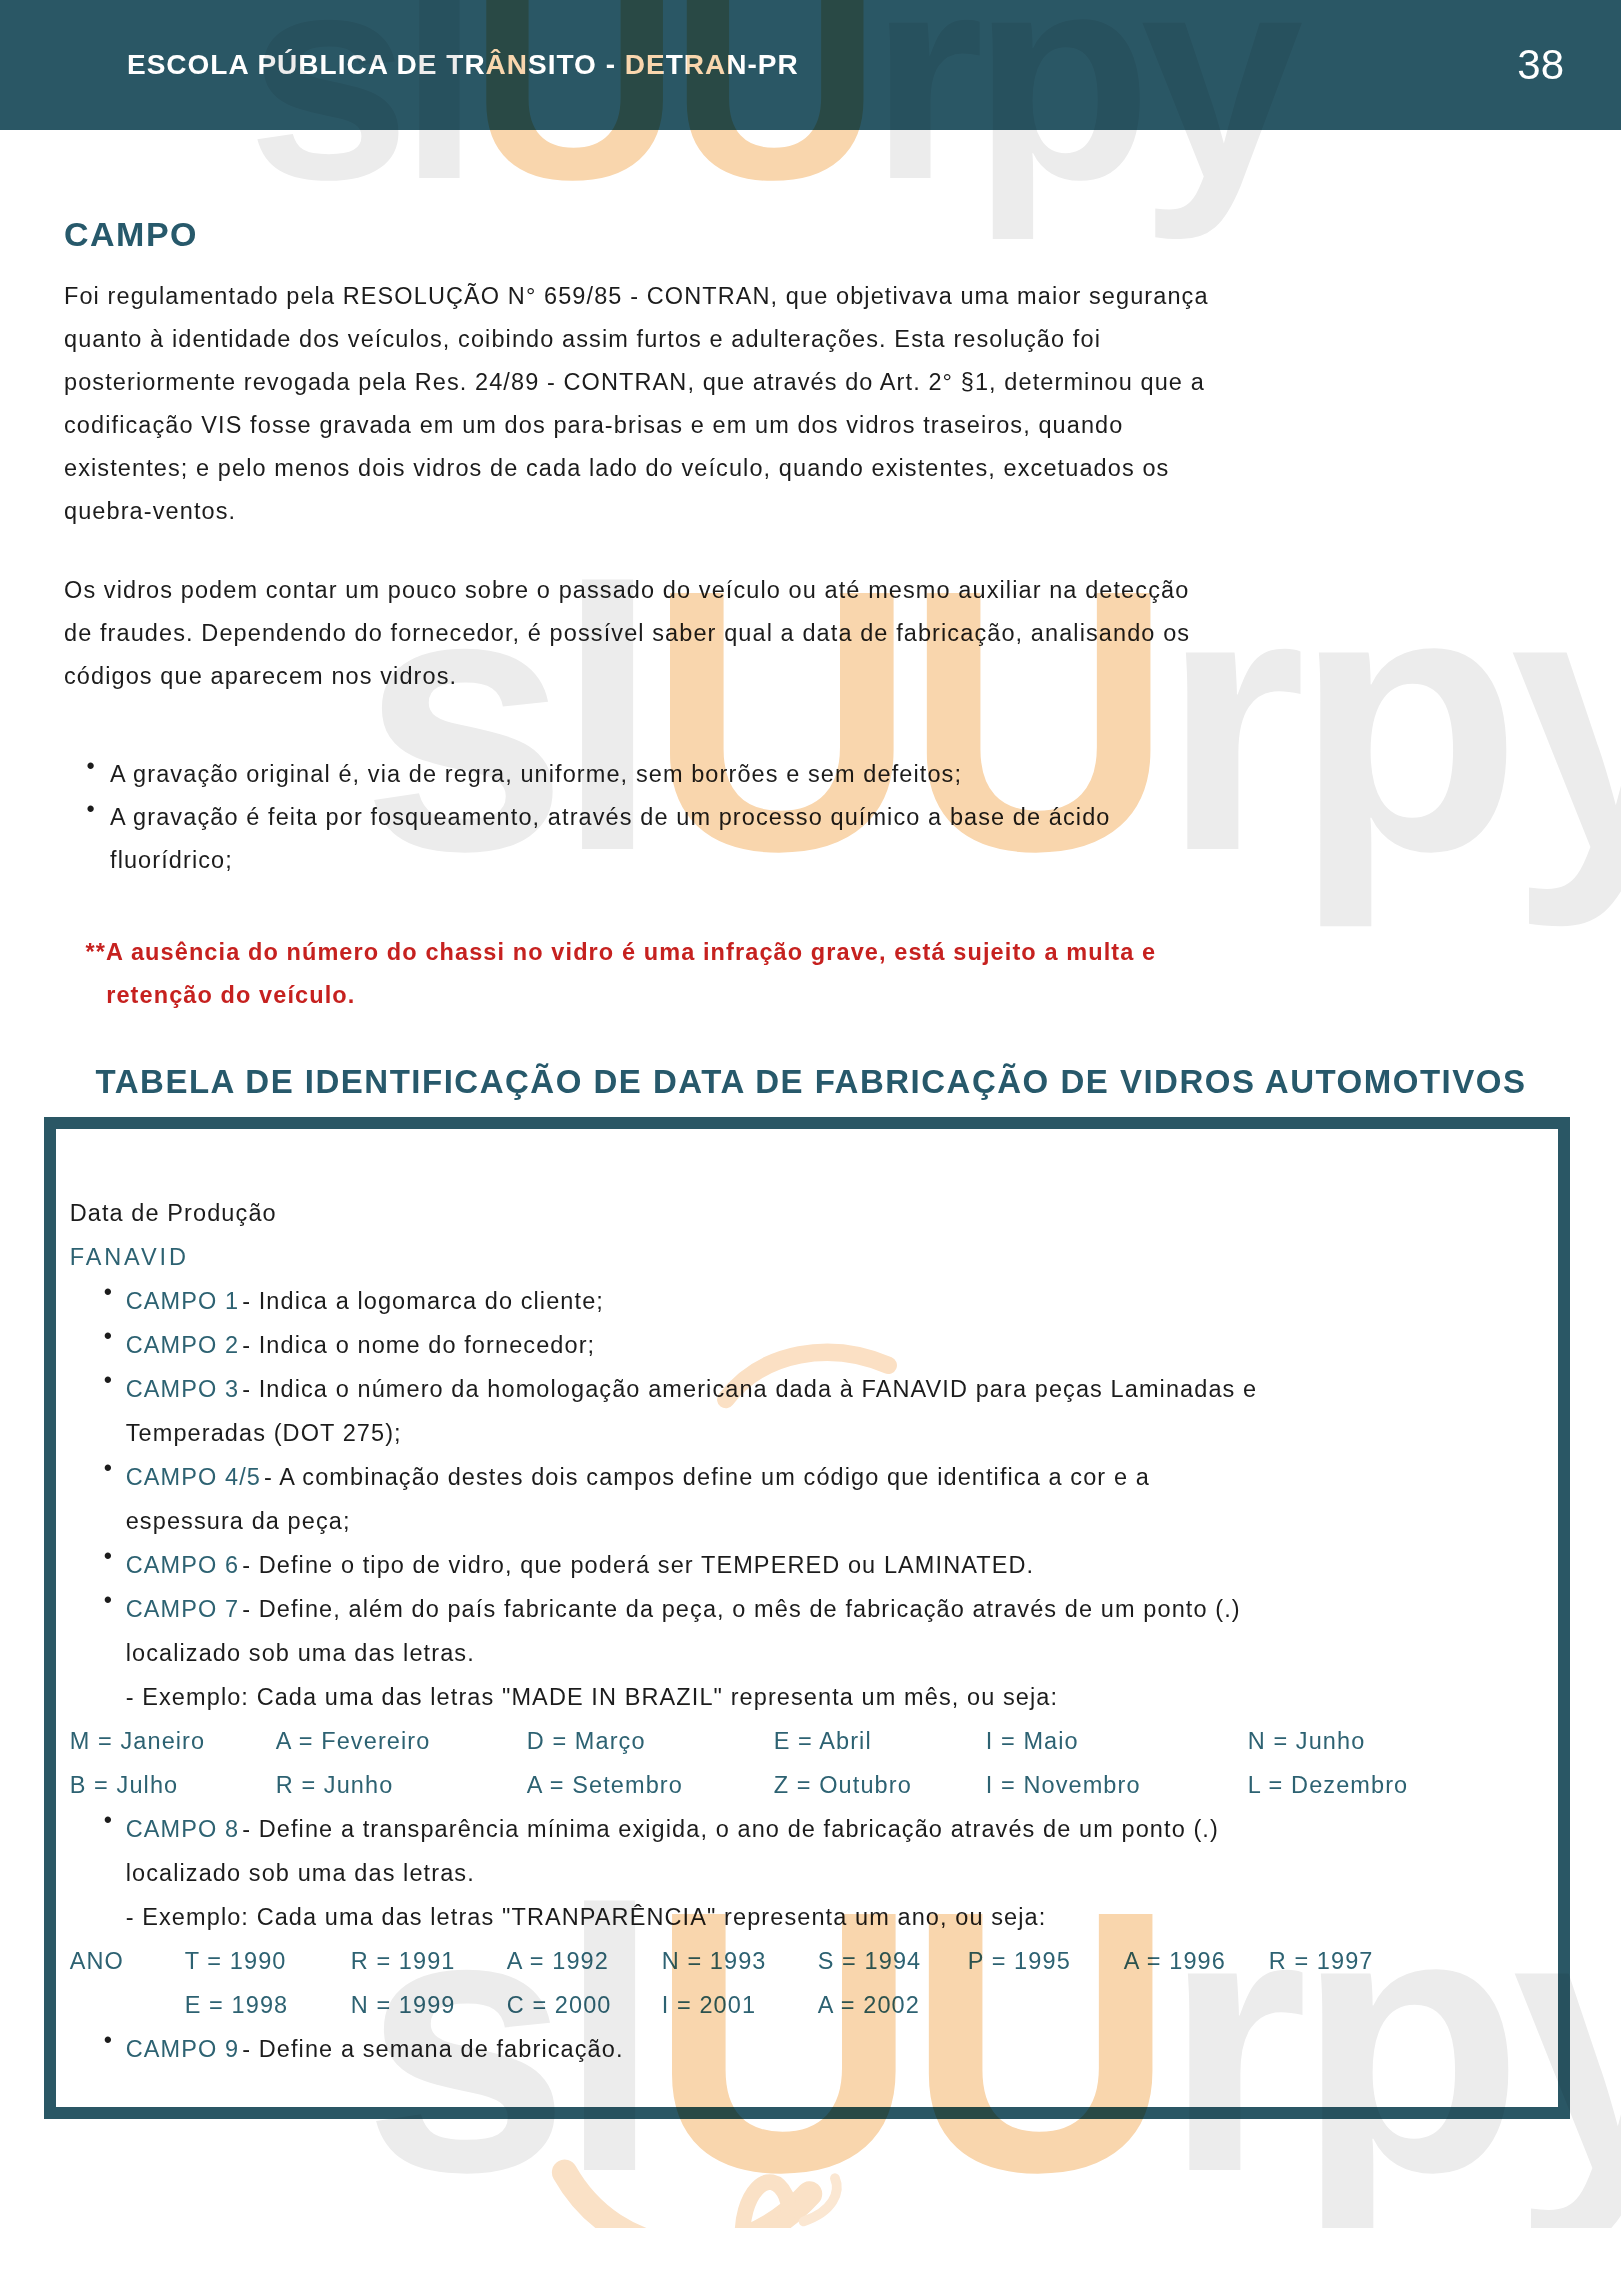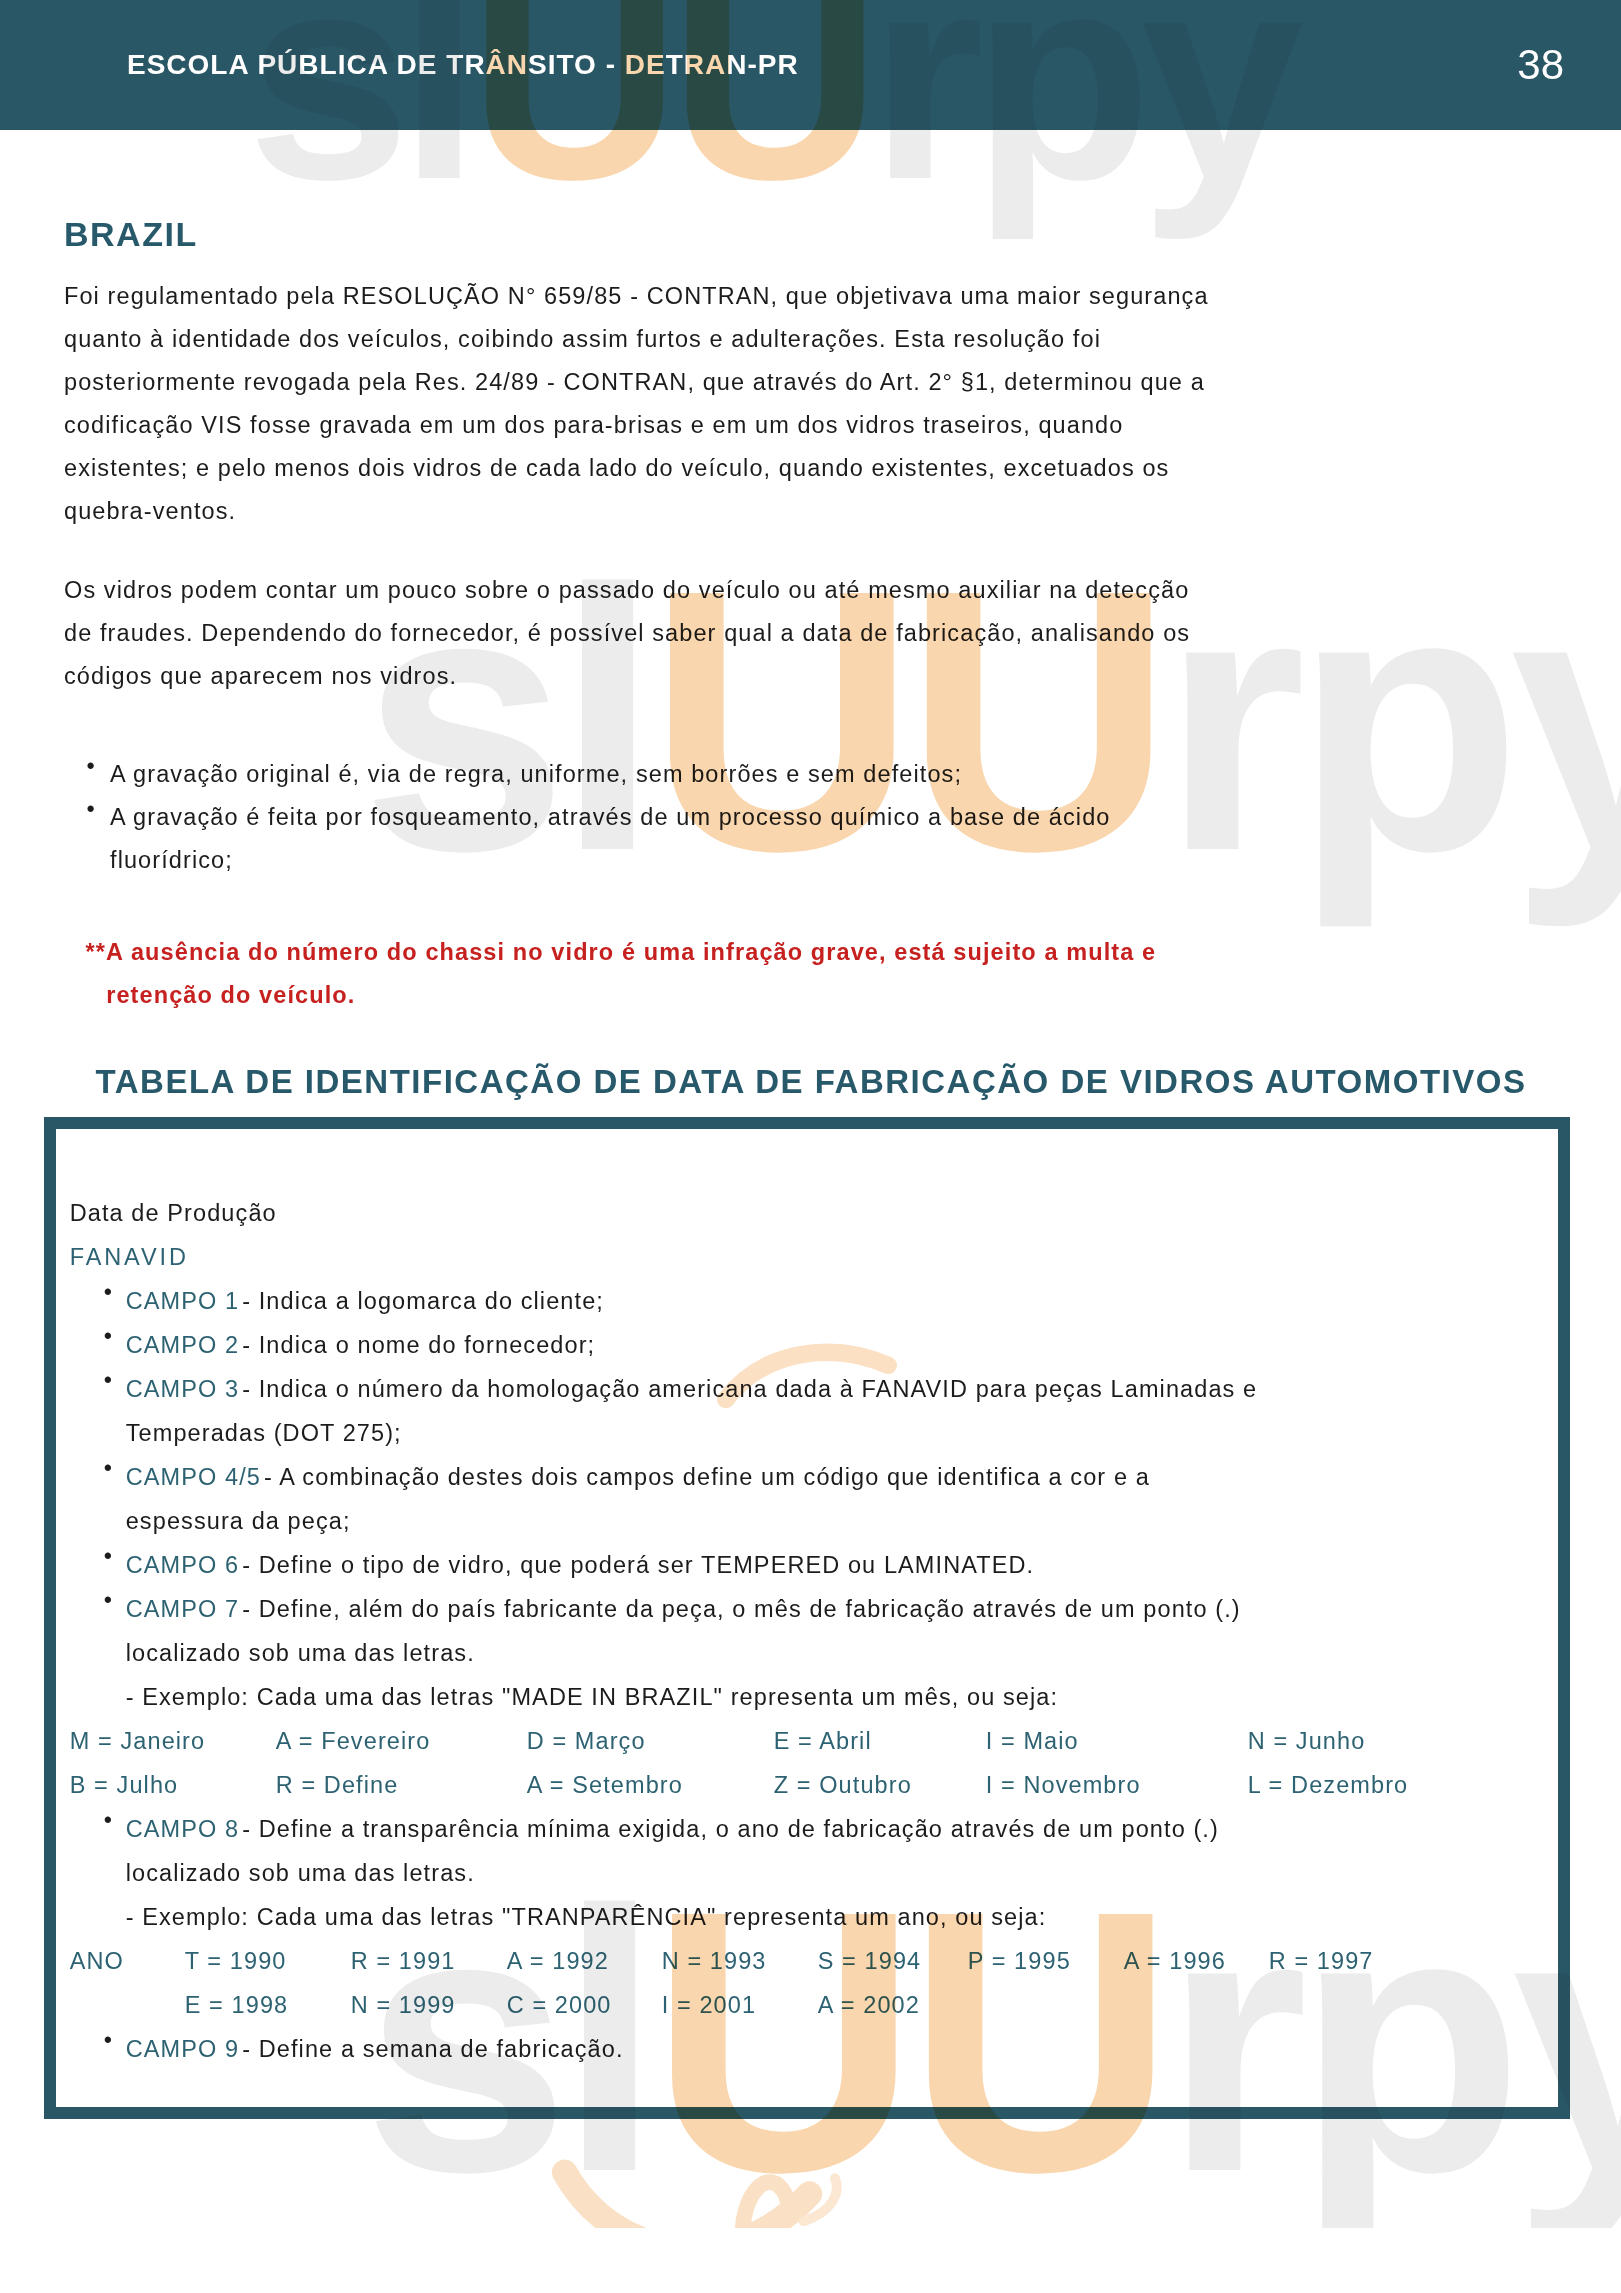--- a/index.html
+++ b/index.html
@@ -65,21 +65,21 @@
 </head>
 <body>
 
 <div id="page">
 
   <div class="header">
     <span class="title">ESCOLA PÚBLICA DE TRÂNSITO - DETRAN-PR</span>
     <span class="pagenum">38</span>
   </div>
 
-  <div class="abs vidros">BRAZIL</div>
+  <div class="abs vidros">CAMPO</div>
 
   <div class="abs p1 body-txt">
     <div class="line">Foi regulamentado pela RESOLUÇÃO N° 659/85 - CONTRAN, que objetivava uma maior segurança</div>
     <div class="line">quanto à identidade dos veículos, coibindo assim furtos e adulterações. Esta resolução foi</div>
     <div class="line">posteriormente revogada pela Res. 24/89 - CONTRAN, que através do Art. 2° §1, determinou que a</div>
     <div class="line">codificação VIS fosse gravada em um dos para-brisas e em um dos vidros traseiros, quando</div>
     <div class="line">existentes; e pelo menos dois vidros de cada lado do veículo, quando existentes, excetuados os</div>
     <div class="line">quebra-ventos.</div>
   </div>
 
@@ -137,21 +137,21 @@
     <div class="bline example">- Exemplo: Cada uma das letras "MADE IN BRAZIL" representa um mês, ou seja:</div>
 
     <div class="months">
       <span class="code">M = Janeiro</span>
       <span class="code">A = Fevereiro</span>
       <span class="code">D = Março</span>
       <span class="code">E = Abril</span>
       <span class="code">I = Maio</span>
       <span class="code">N = Junho</span>
       <span class="code">B = Julho</span>
-      <span class="code">R = Define</span>
+      <span class="code">R = Junho</span>
       <span class="code">A = Setembro</span>
       <span class="code">Z = Outubro</span>
       <span class="code">I = Novembro</span>
       <span class="code">L = Dezembro</span>
     </div>
 
     <ul class="bxlist">
       <li>
         <div class="bline"><span class="campo">CAMPO 8</span><span class="bx-text">- Define a transparência mínima exigida, o ano de fabricação através de um ponto (.)</span></div>
         <div class="bline">localizado sob uma das letras.</div>

